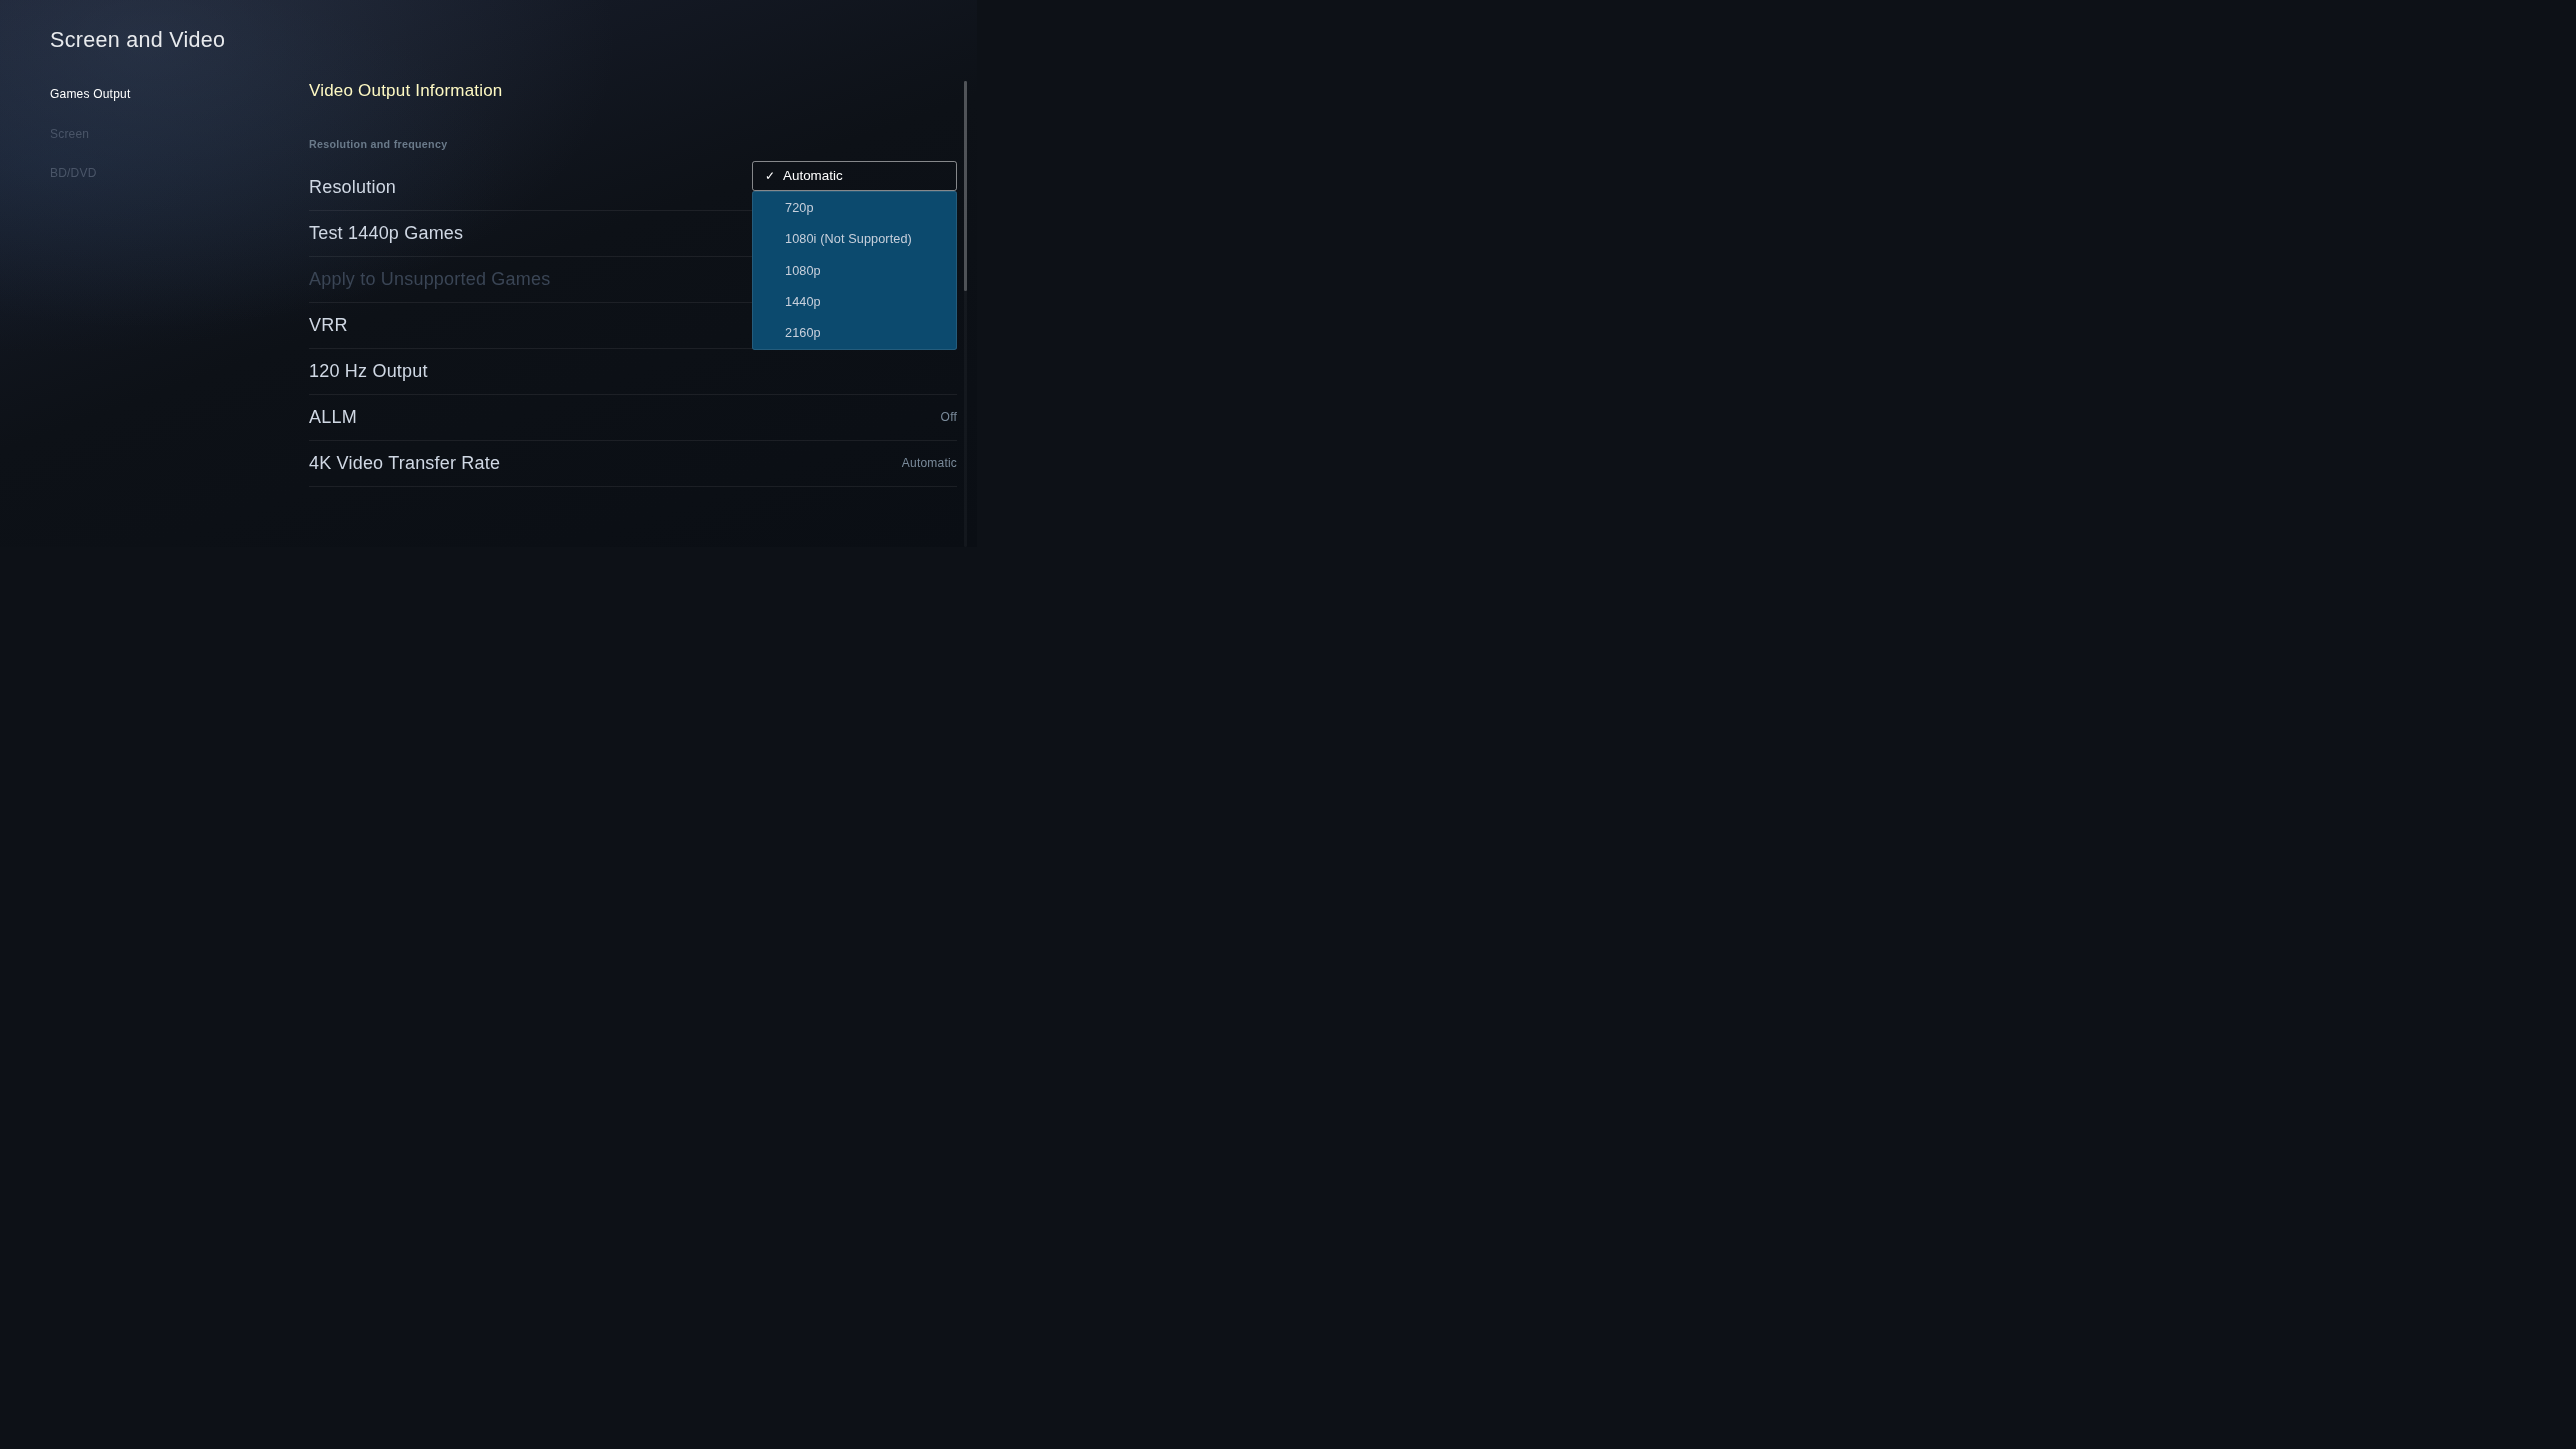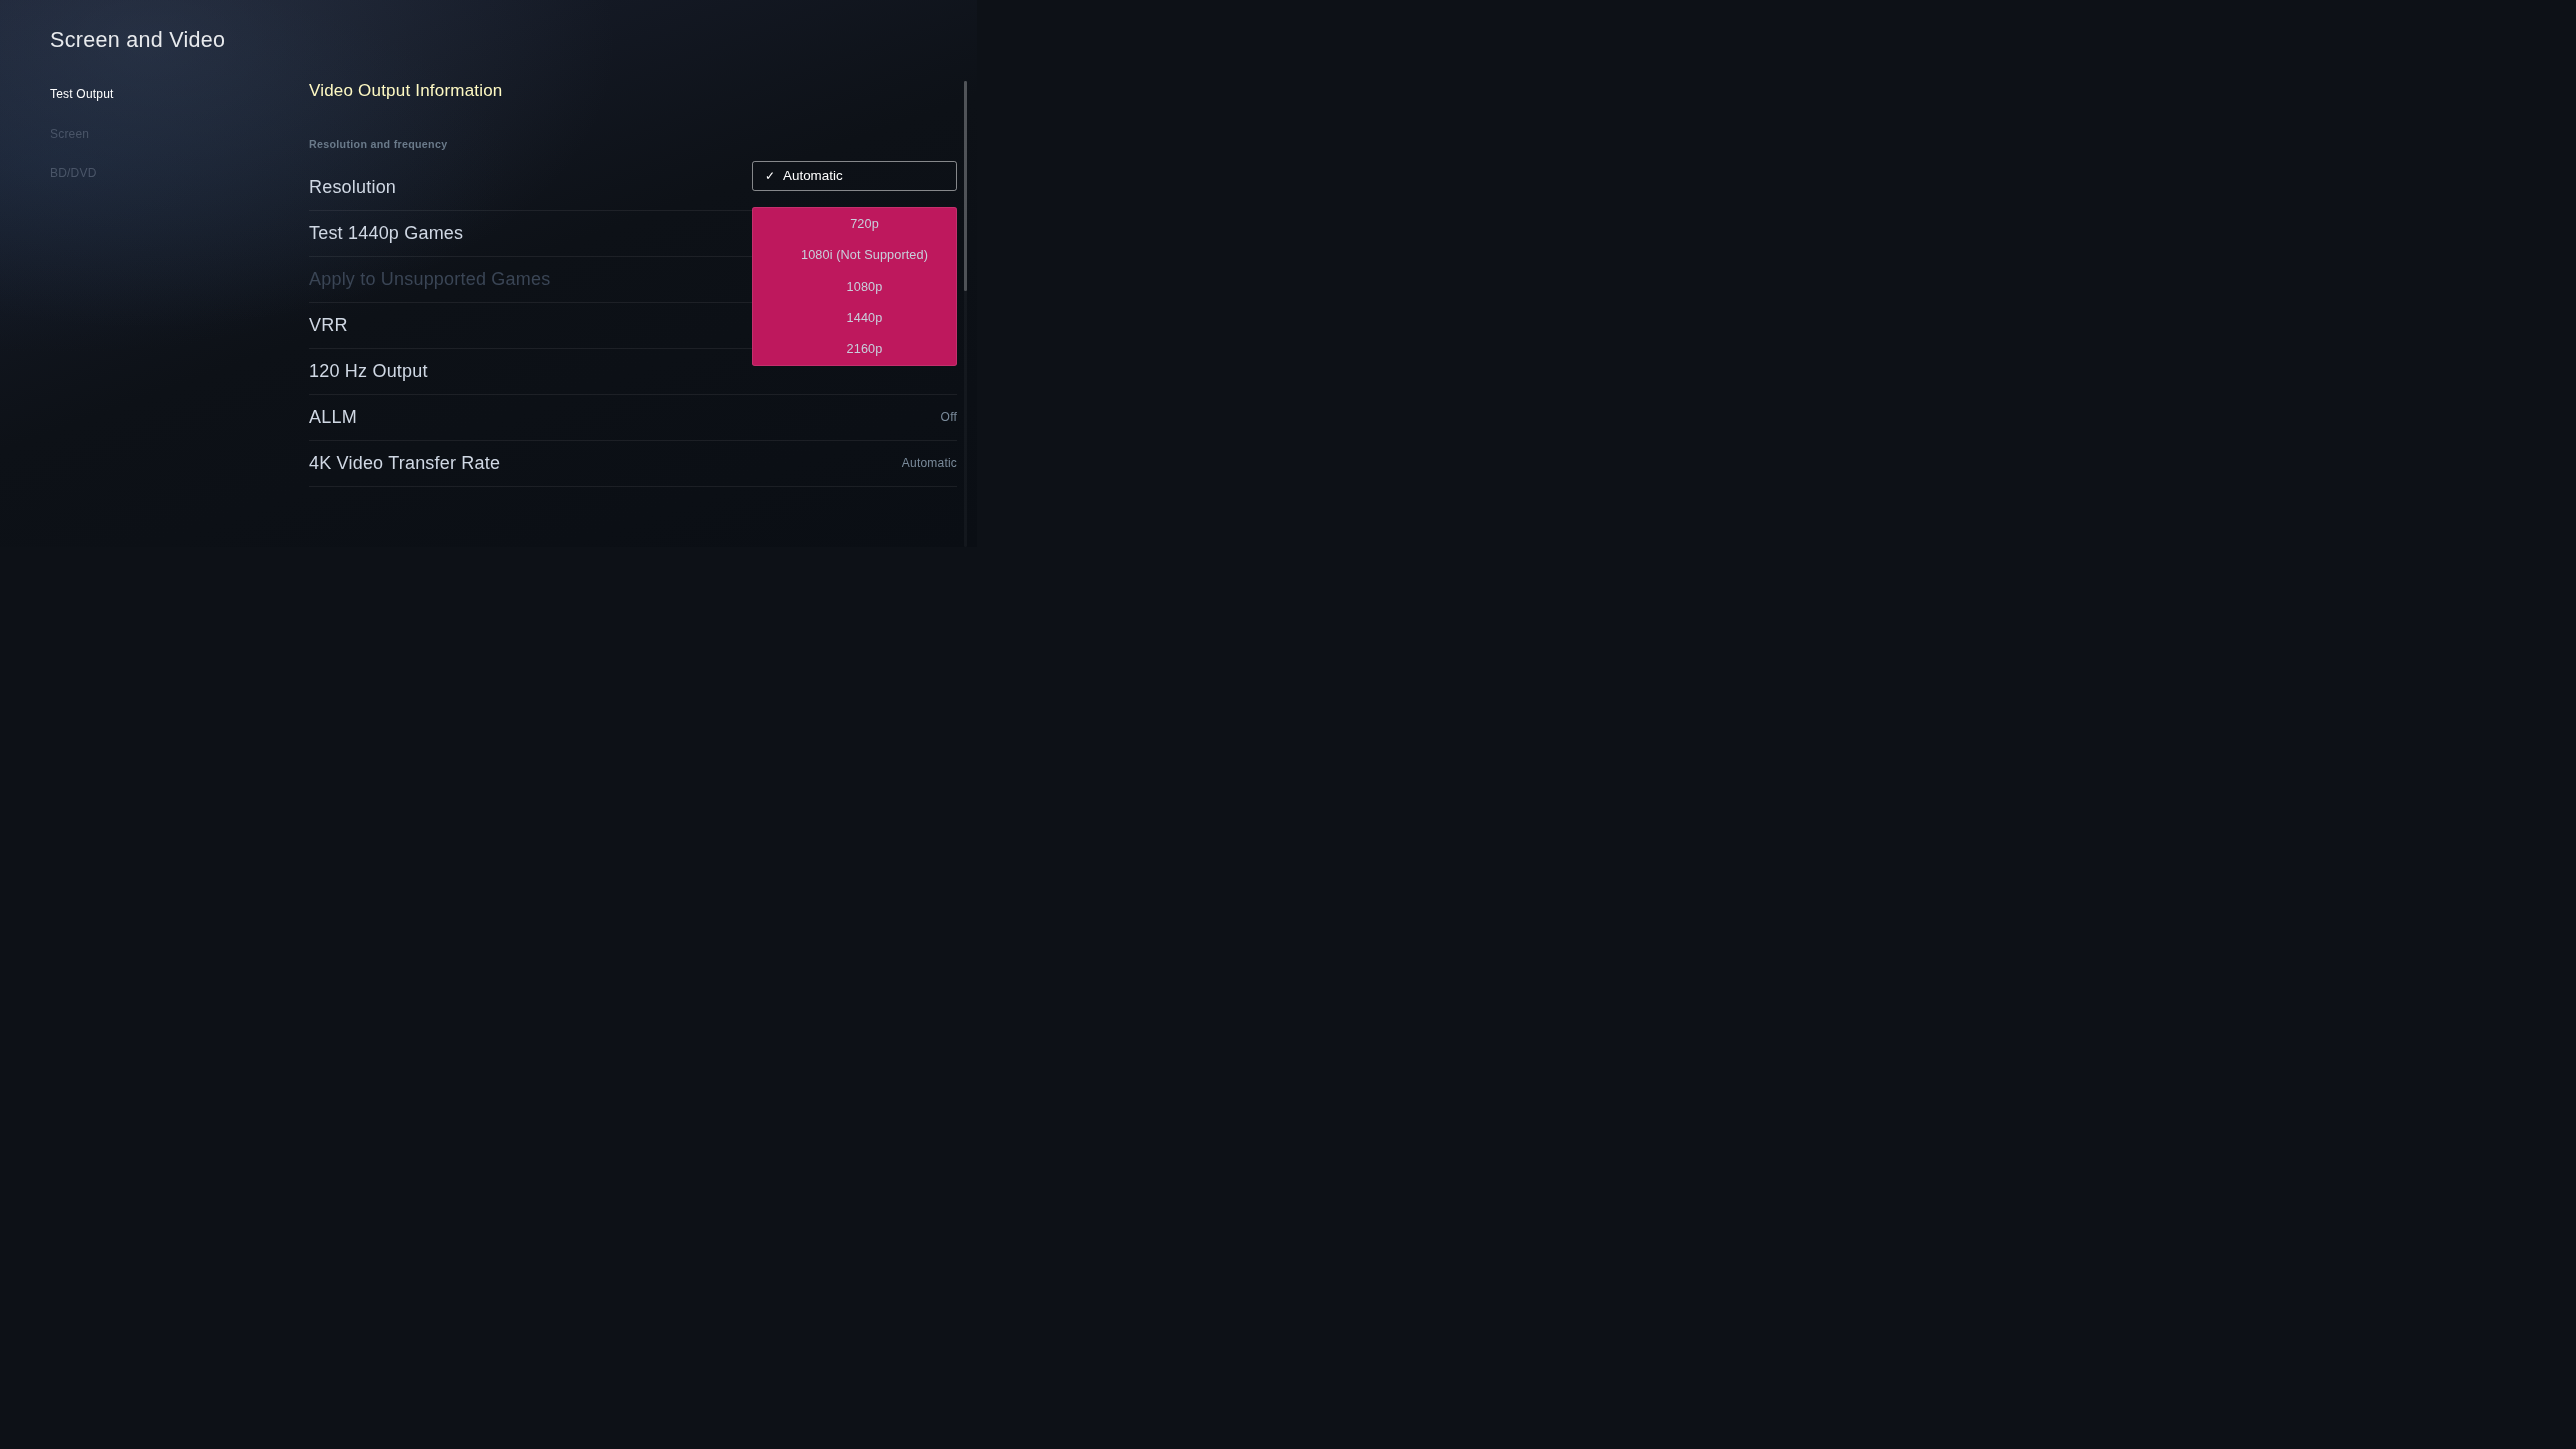--- a/index.html
+++ b/index.html
@@ -160,47 +160,46 @@
       gap: 8px;
       cursor: pointer;
     }
 
     .dropdown-check {
       color: #ffffff;
       font-size: 12px;
     }
 
     .dropdown-menu {
-      background: #be185d;
+      background: #0c4a6e;
       border: 0.7px solid rgba(255,255,255,0.1);
       border-radius: 2.7px;
-      margin-top: 16px;
+      margin-top: 0;
       overflow: hidden;
-      text-align: center;
     }
 
     .dropdown-option {
       padding: 8.7px 12px 8.7px 32px;
       font-size: 12.7px;
       color: #c8d0dc;
       cursor: pointer;
       position: relative;
       letter-spacing: 0.1px;
     }
   </style>
 </head>
 <body>
 
 <div class="bg-gradient"></div>
 
 <h1 class="page-title">Screen and Video</h1>
 
 <nav class="sidebar">
   <div class="sidebar-item active">
-    <span>Test Output</span>
+    <span>Games Output</span>
   </div>
   <div class="sidebar-item inactive">
     <span>Screen</span>
   </div>
   <div class="sidebar-item inactive">
     <span>BD/DVD</span>
   </div>
 </nav>
 
 <div class="main-content">

